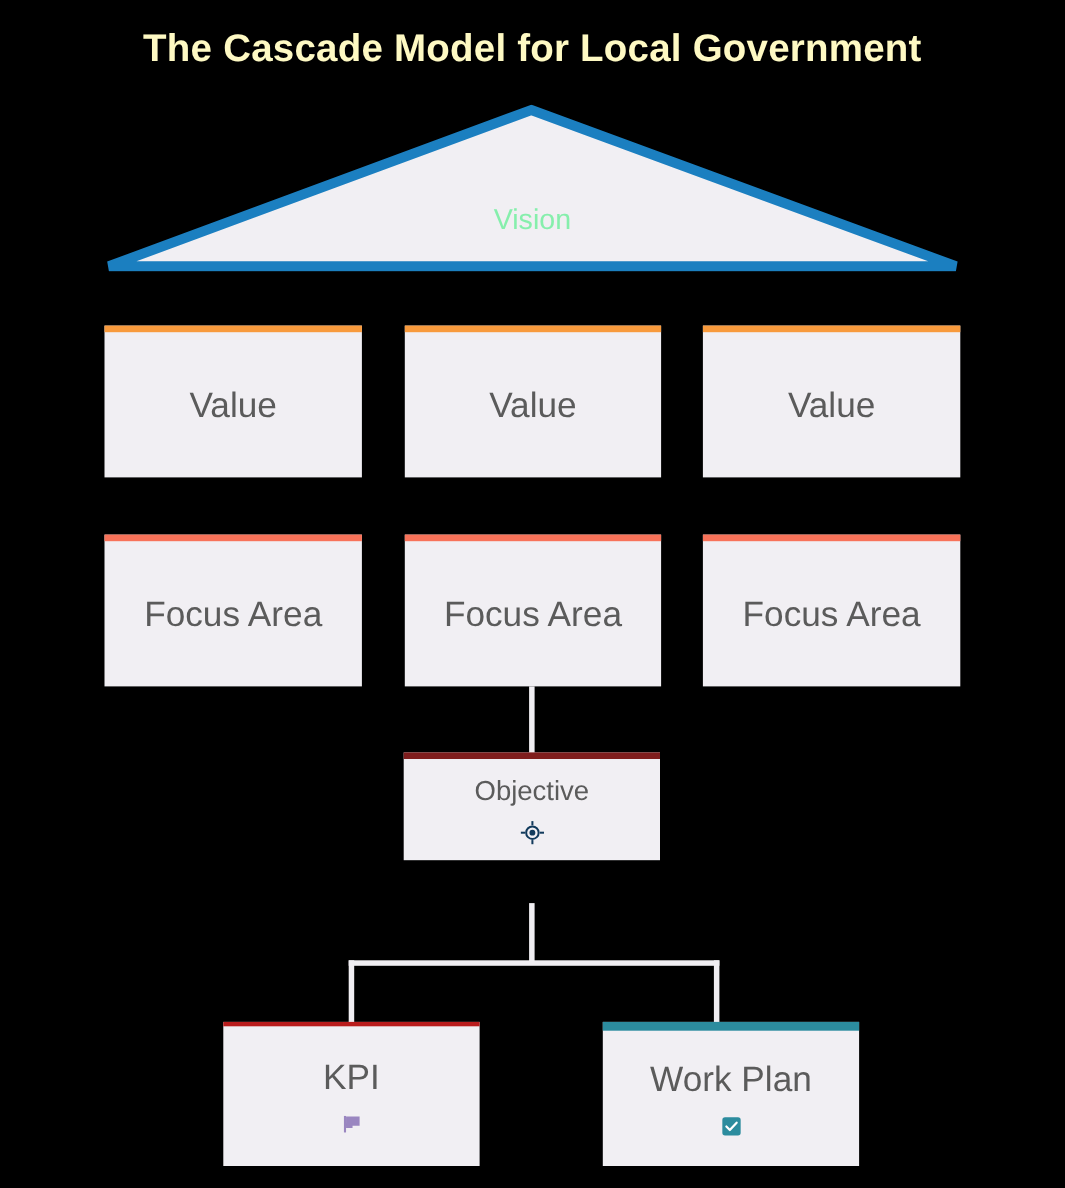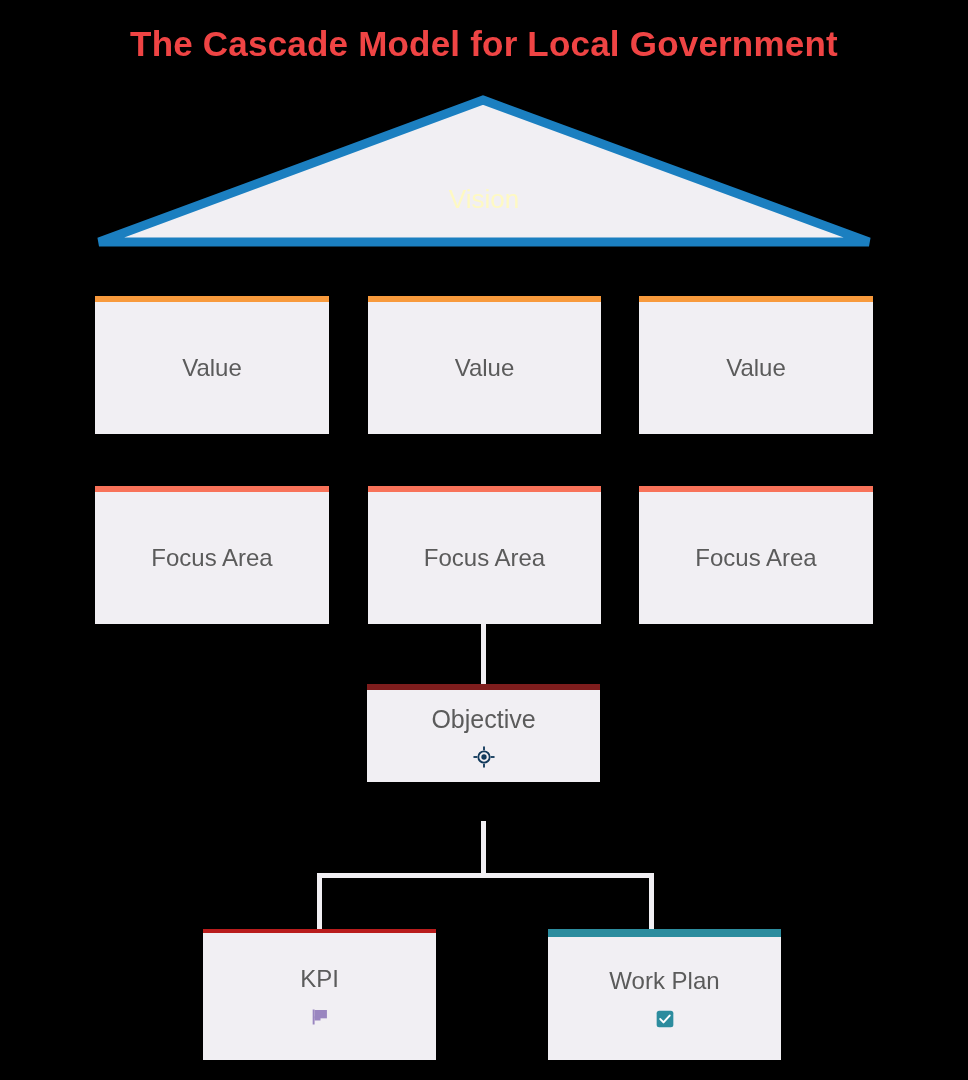--- a/index.html
+++ b/index.html
@@ -19,21 +19,21 @@
   
   #diagram-title {
     position: absolute;
     left: 0;
     top: 24px;
     width: 968px;
     text-align: center;
     font-size: 35px;
     font-weight: 700;
     letter-spacing: 0.2px;
-    color: #ef4444;
+    color: #fef9c3;
     white-space: nowrap;
   }
 
   
   #vision-node {
     position: absolute;
     left: 94px;
     top: 95px;
     width: 780px;
     height: 152px;
@@ -49,35 +49,35 @@
     left: 0;
     top: 0;
     width: 780px;
     height: 152px;
     display: flex;
     align-items: center;
     justify-content: center;
     padding-top: 56px;
     box-sizing: border-box;
     font-size: 26px;
-    color: #fef9c3;
+    color: #86efac;
   }
 
   
   .card {
     position: absolute;
     background: #f1eff3;
     box-sizing: border-box;
     display: flex;
     flex-direction: column;
     align-items: center;
     justify-content: center;
   }
   .card .card-label {
-    font-size: 24px;
+    font-size: 32px;
     color: #5b5b5b;
     line-height: 1.2;
     text-align: center;
   }
   .card .card-icon {
     margin-top: 12px;
     height: 22px;
     display: flex;
     align-items: center;
     justify-content: center;

